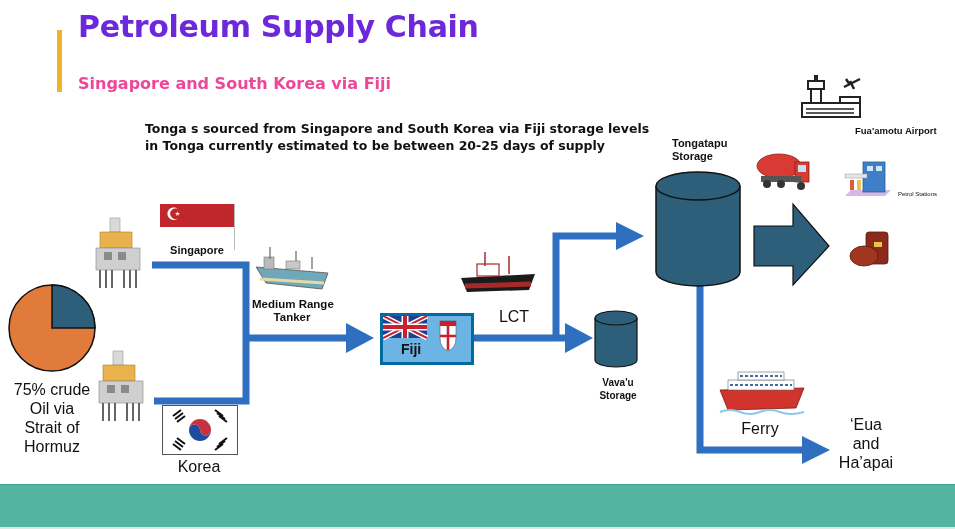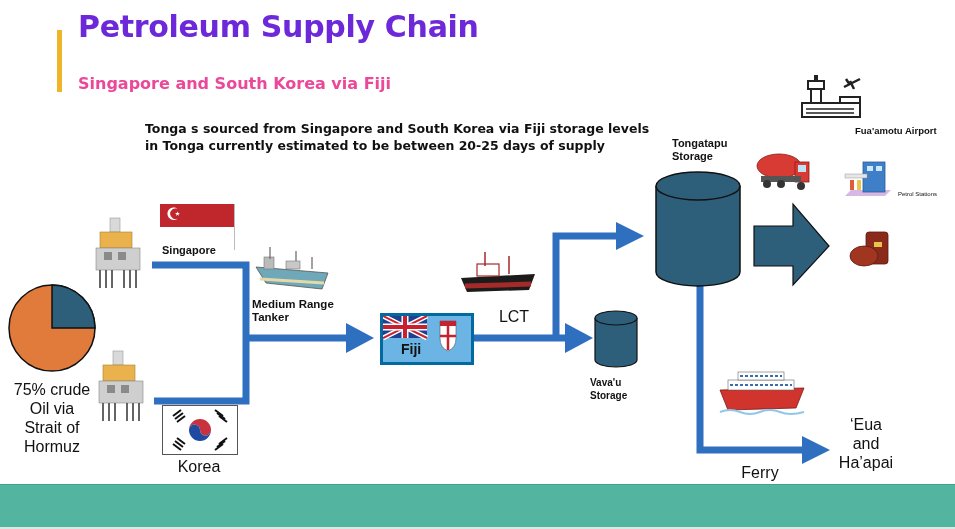--- a/index.html
+++ b/index.html
@@ -3,21 +3,21 @@
 <meta charset="utf-8">
 <style>
   html, body { margin: 0; padding: 0; }
   body { width: 955px; height: 529px; position: relative; overflow: hidden; background: #ffffff; font-family: "Liberation Sans", sans-serif; }
   .abs { position: absolute; }
   .accent-bar { left: 57px; top: 30px; width: 5px; height: 62px; background: #f0b429; }
   .title { left: 78px; top: 9px; font-family: "DejaVu Sans", sans-serif; font-weight: bold; font-size: 30px; color: #6d28d9; letter-spacing: -0.3px; white-space: nowrap; }
   .subtitle { left: 78px; top: 74px; font-family: "DejaVu Sans", sans-serif; font-weight: bold; font-size: 16px; color: #ec4899; white-space: nowrap; }
   .desc { left: 117px; top: 120px; font-family: "DejaVu Sans", sans-serif; font-weight: bold; font-size: 12.5px; line-height: 17px; color: #111; white-space: nowrap; margin-left: 28px; }
   .label { font-size: 16px; color: #111; text-align: center; line-height: 19px; white-space: nowrap; }
-  .label-bold { font-weight: bold; font-size: 11px; color: #111; line-height: 13px; white-space: nowrap; }
+  .label-bold { font-weight: bold; font-size: 11px; color: #111; text-align: center; line-height: 13px; white-space: nowrap; }
   svg { position: absolute; left: 0; top: 0; }
   .footer { left: 0; top: 484px; width: 955px; height: 43px; background: #53b59f; border-top: 1px solid #3da58d; }
   .footer-line { left: 0; top: 527px; width: 955px; height: 2px; background: #d9e9e4; }
   .flag-sg { left: 160px; top: 204px; width: 74px; height: 46px; border-right: 1px solid #bbb; }
   .flag-sg .red { height: 23px; background: #c0272d; position: relative; }
   .flag-sg .white { height: 23px; background: #fff; }
   .flag-kr { left: 162px; top: 405px; width: 74px; height: 48px; border: 1px solid #555; background: #fff; }
   .flag-fj { left: 380px; top: 313px; width: 88px; height: 46px; background: #6cb4e4; border: 3px solid #0369a1; }
 </style>
 </head>
@@ -185,21 +185,21 @@
   <div>Oil via</div>
   <div>Strait of</div>
   <div>Hormuz</div>
 </div>
 
 <div class="abs label-bold" style="left:252px; top:298px; width:80px; font-size:11.5px;">
   <div>Medium Range</div>
   <div>Tanker</div>
 </div>
 <div class="abs label" style="left:478px; top:307px; width:40px;margin-left:16px;">LCT</div>
-<div class="abs label" style="left:730px; top:419px; width:60px;margin-top:44px;">Ferry</div>
+<div class="abs label" style="left:730px; top:419px; width:60px;">Ferry</div>
 
 <div class="abs label-bold" style="left:672px; top:137px; text-align:left;">
   <div>Tongatapu</div>
   <div>Storage</div>
 </div>
 <div class="abs label-bold" style="left:590px; top:376px; width:56px; font-size:10px;">
   <div>Vava'u</div>
   <div>Storage</div>
 </div>
 

